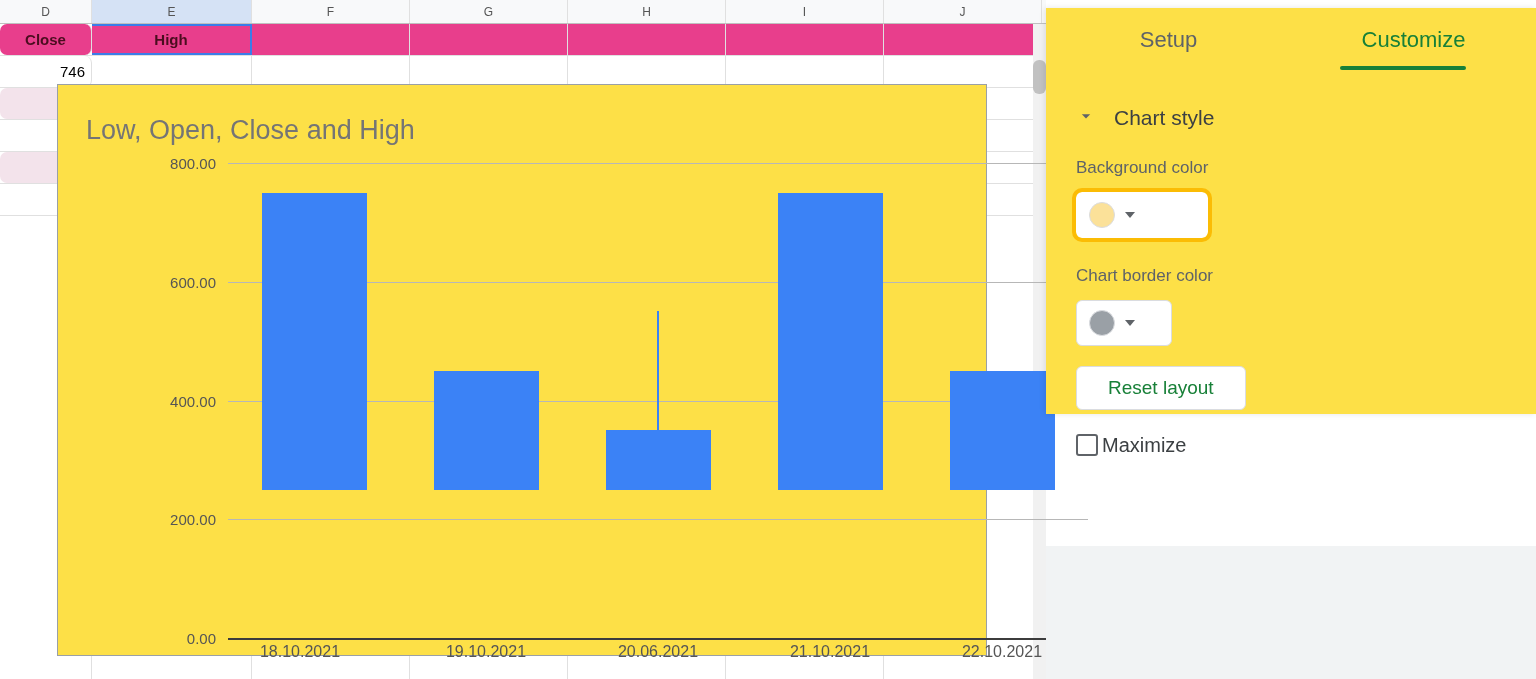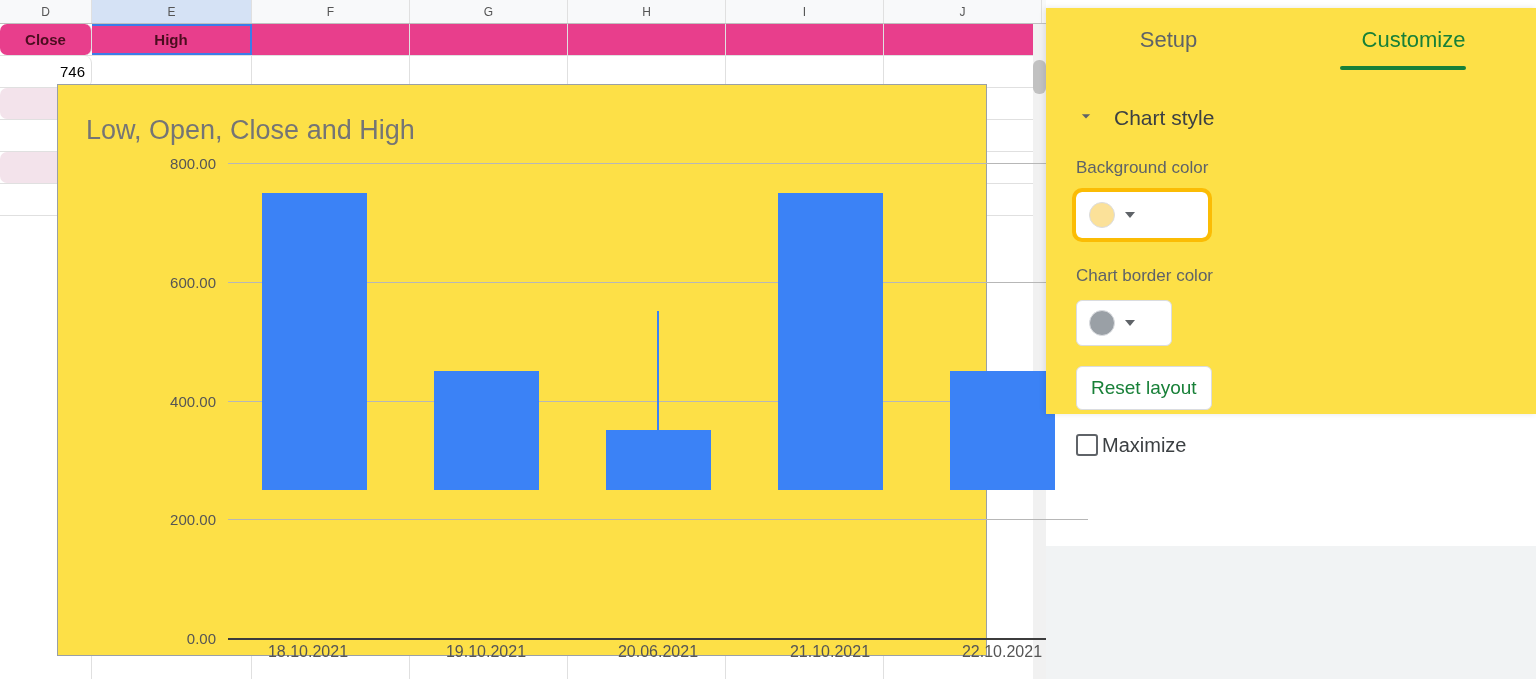--- a/index.html
+++ b/index.html
@@ -70,21 +70,21 @@
   .colorPicker { display:inline-flex; align-items:center; gap:10px; padding:8px 12px; border:1px solid #dadce0; border-radius:6px; background:#fff; cursor:pointer; height:46px; }
   .colorPicker.highlight { outline:4px solid #fbbc04; border-color:transparent; }
   .swatch { width:26px; height:26px; border-radius:50%; border:1px solid #dadce0; }
   .sw-cream { background:#fbe199; }
   .sw-gray { background:#9aa0a6; }
   .caret { width:0; height:0; border-left:5px solid transparent; border-right:5px solid transparent; border-top:6px solid #5f6368; }
 
   .fontSelect { display:flex; align-items:center; justify-content:space-between; border:1px solid #dadce0; border-radius:6px; padding:0 14px; height:46px; width:210px; font-size:18px; color:#3c4043; cursor:pointer; }
   .fontText { white-space:nowrap; overflow:hidden; text-overflow:ellipsis; max-width:160px; }
 
-  .resetBtn { display:inline-flex; align-items:center; padding:0 14px; height:44px; border:1px solid #dadce0; border-radius:6px; color:#188038; font-size:19px; font-weight:500; margin-top:20px; cursor:pointer; background:#fff; }
+  .resetBtn { display:inline-flex; align-items:center; padding:0 31px; height:44px; border:1px solid #dadce0; border-radius:6px; color:#188038; font-size:19px; font-weight:500; margin-top:20px; cursor:pointer; background:#fff; }
 
   .maxRow { display:flex; align-items:flex-start; gap:4px; margin-top:24px; }
   .checkbox { width:22px; height:22px; border:2.5px solid #5f6368; border-radius:3px; cursor:pointer; }
   .maxLabel { font-size:20px; color:#3c4043; }
 
   .belowPanel { position:absolute; left:1046px; top:546px; width:490px; height:133px; background:#f1f3f4; }
 </style>
 </head>
 <body>
 
@@ -191,21 +191,21 @@
             <div class="whisker" style="bottom: 207.812px; height: 118.75px;"></div>
           </div>
           <div class="bargroup" style="left: 549.5px; height: 475px;">
             <div class="bar" style="bottom: 148.438px; height: 296.875px;"></div>
           </div>
           <div class="bargroup" style="left: 721.5px; height: 475px;">
             <div class="bar" style="bottom: 148.438px; height: 118.75px;"></div>
           </div>
         </div>
       <div class="xlabels" id="xlabels">
-          <div class="xlabel" style="left: 80px;">18.10.2021</div>
+          <div class="xlabel" style="left: 72px;">18.10.2021</div>
           <div class="xlabel" style="left: 258px;">19.10.2021</div>
           <div class="xlabel" style="left: 430px;">20.06.2021</div>
           <div class="xlabel" style="left: 602px;">21.10.2021</div>
           <div class="xlabel" style="left: 774px;">22.10.2021</div>
         </div>
 
     </div>
   </div>
 
   <div class="panel">

